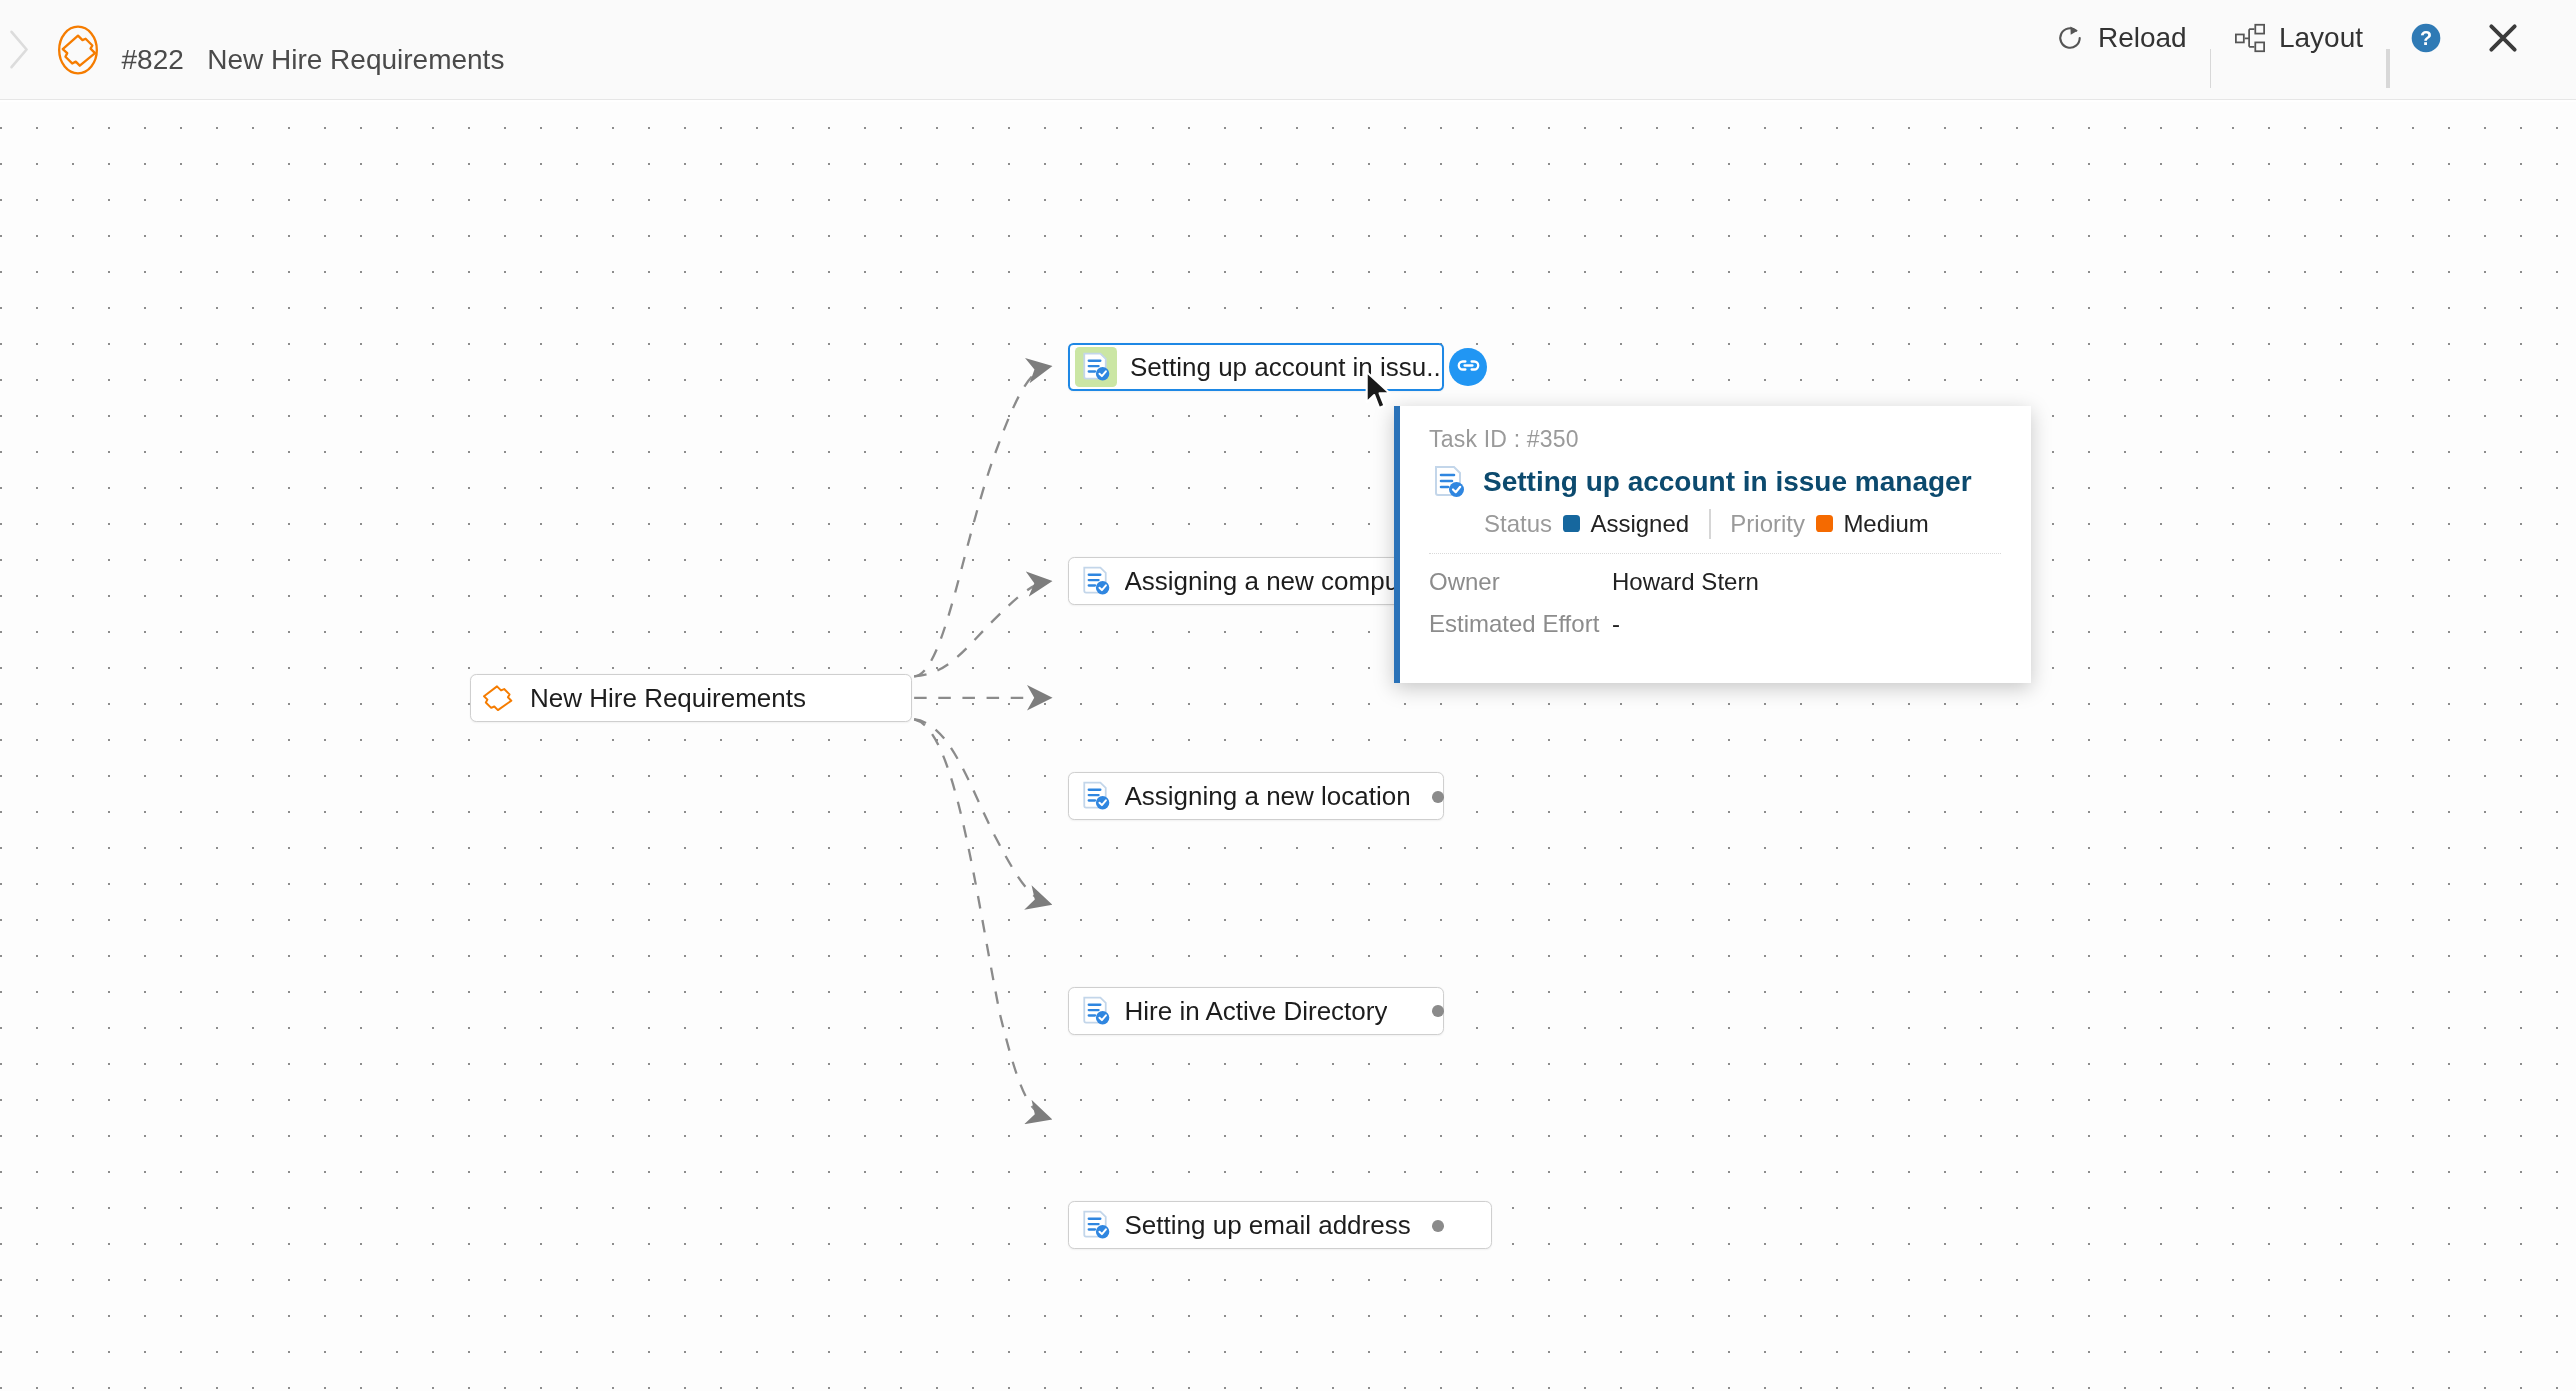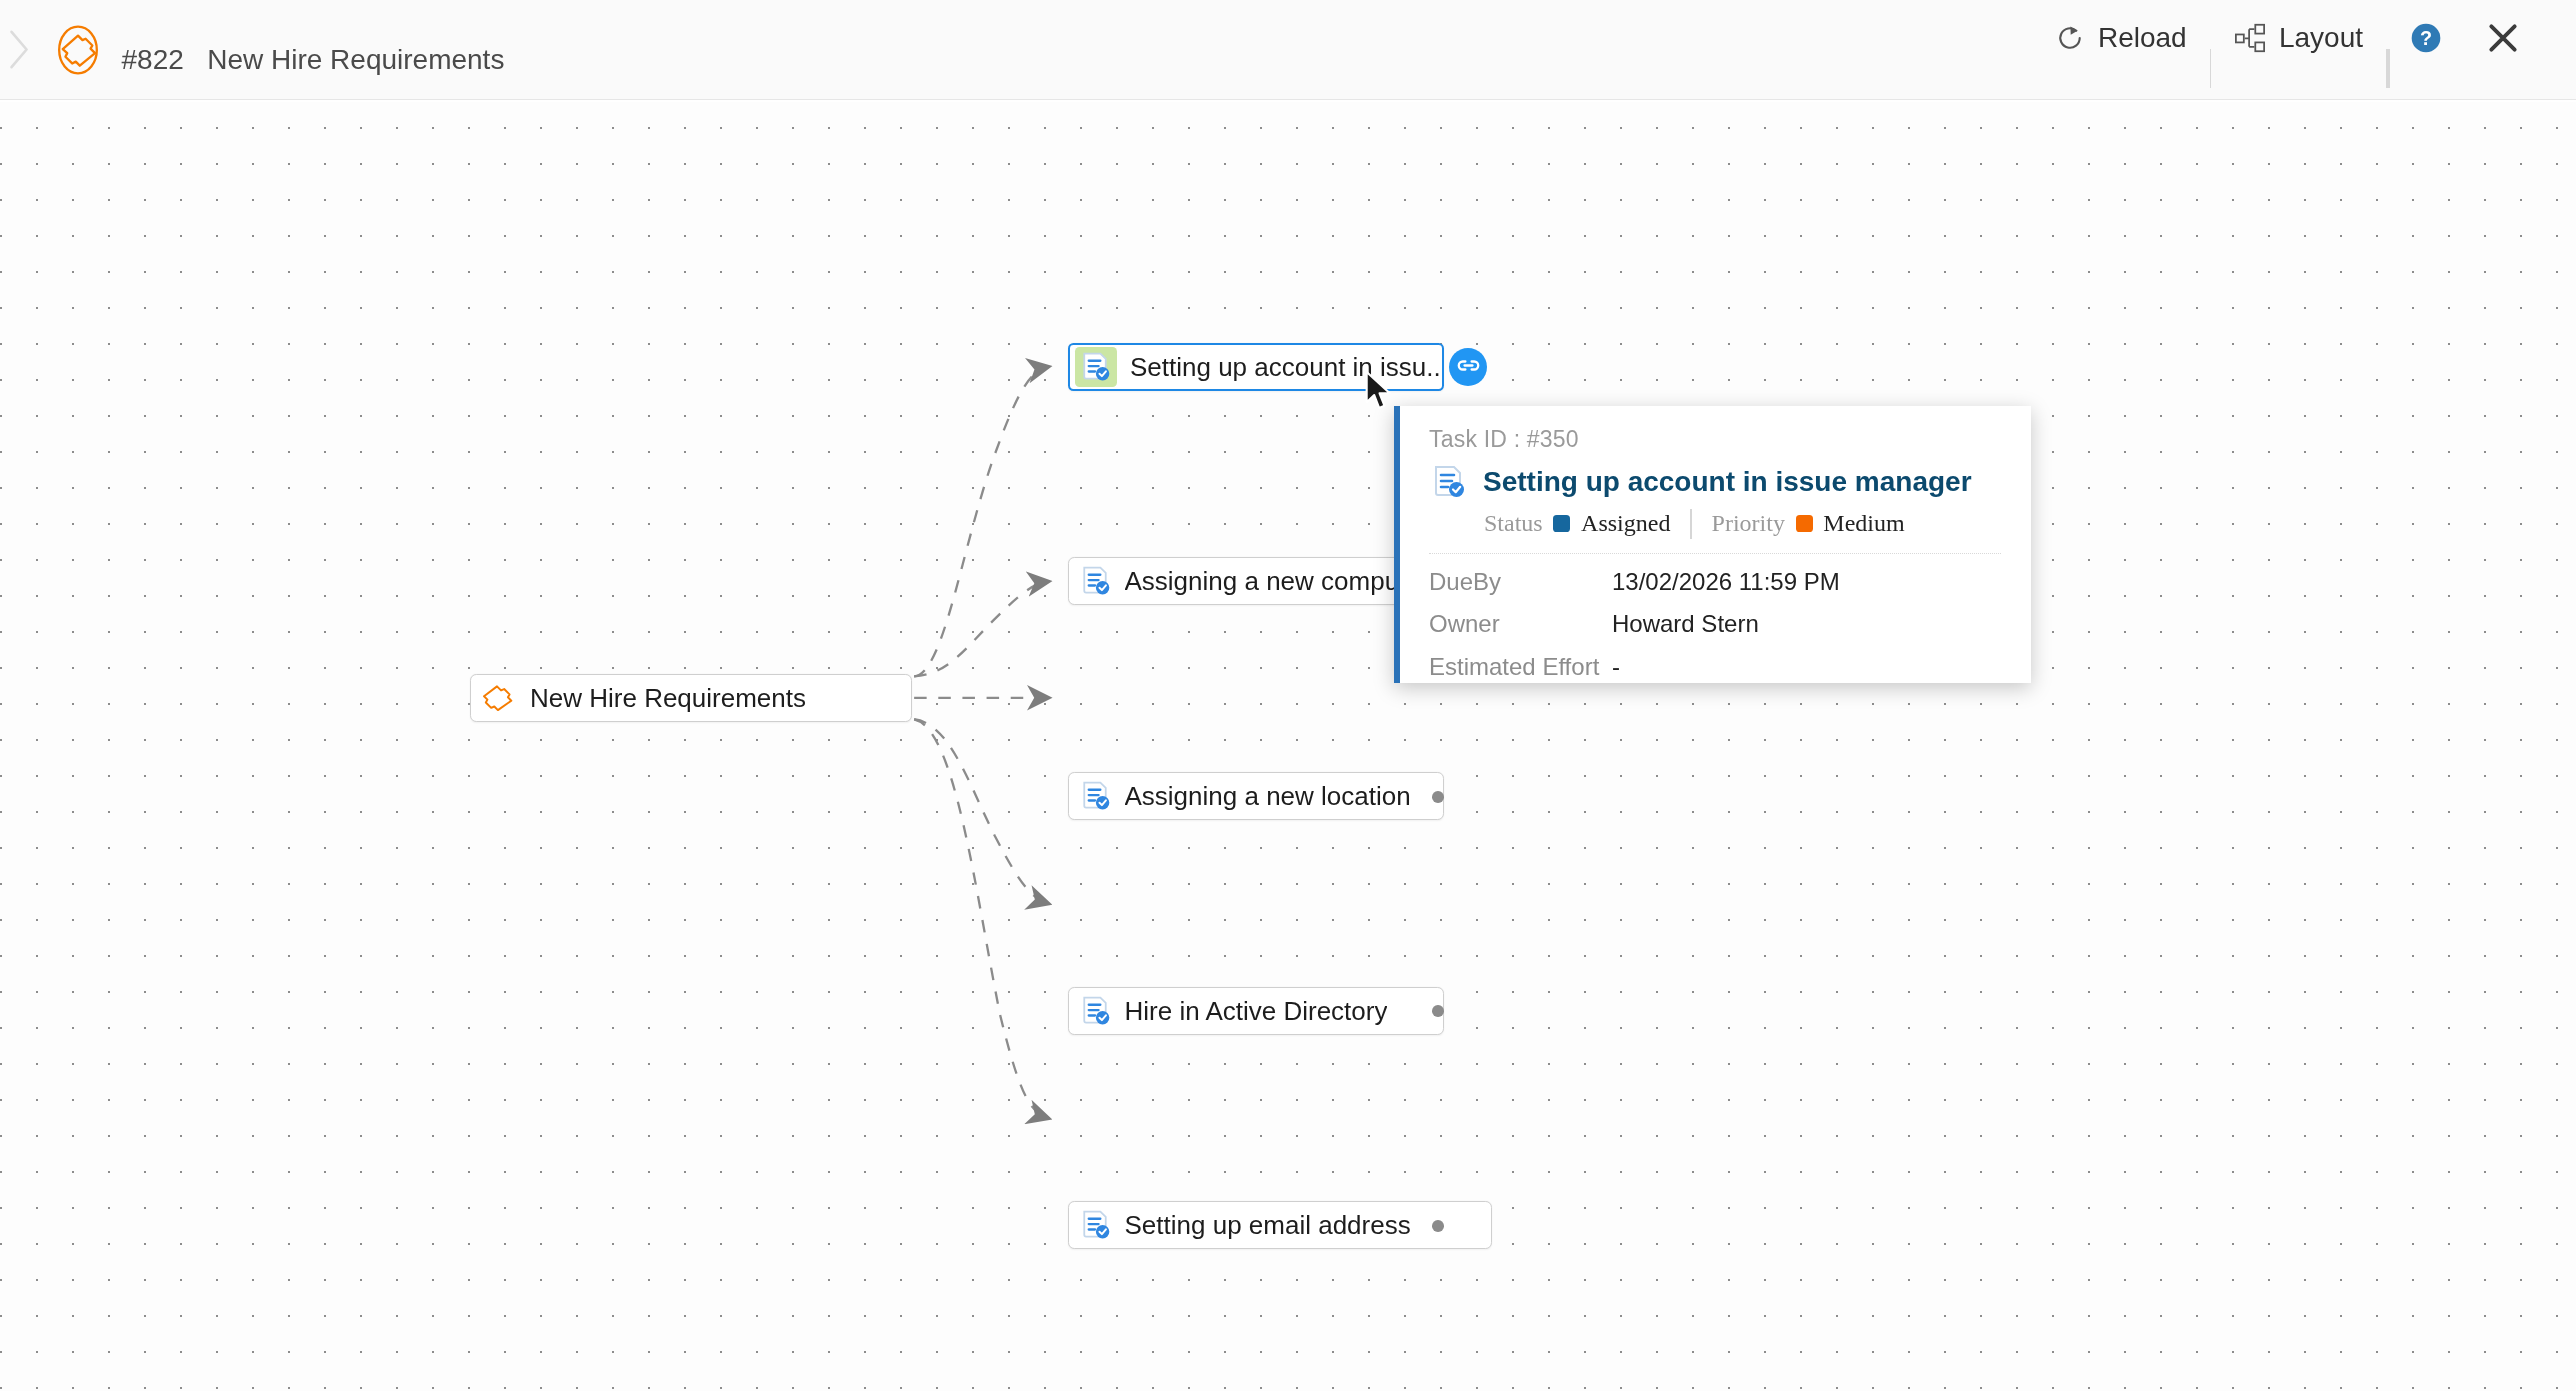--- a/index.html
+++ b/index.html
@@ -133,21 +133,21 @@
     border-radius: 0;
     box-shadow: 0 5.4px 19.7px rgba(0,0,0,.22);
     padding: 19.7px 30px 0 29px;
   }
   #tt-taskid { font-size: 23px; color: #9a9a9a; letter-spacing:0.2px; }
   #tt-headrow { display: flex; align-items: center; gap: 16px; margin-top: 10.7px; }
   #tt-icon { width: 38px; height: 38px; flex:none; display:block; }
   #tt-title { font-size: 28px; font-weight: bold; color: #0c4a6e; white-space: nowrap; }
   #tt-meta {
     display: flex; align-items: center; gap: 10.7px;
-    margin-top: 7.2px; margin-left: 55px; font-family: Liberation Serif, serif;
+    margin-top: 7.2px; margin-left: 55px;
   }
   #tt-meta .mk { font-size: 24px; color: #9a9a9a; }
   #tt-meta .mv { font-size: 24px; color: #222222; }
   .mdot { width: 17px; height: 17px; border-radius: 3.6px; display:inline-block; }
   #tt-vsep { width: 1.8px; height: 30px; background: #d6d6d6; margin: 0 9px; }
   #tt-divider {
     margin-top: 14.3px; height: 0;
     border-top: 1.8px dotted #d9d9d9;
   }
   .tt-row { display: flex; align-items: center; margin-top: 14.3px; }
@@ -349,24 +349,20 @@
       <span class="mv">Assigned</span>
       <span id="tt-vsep"></span>
       <span class="mk">Priority</span>
       <span class="mdot" style="background:#f56a00;"></span>
       <span class="mv">Medium</span>
     </div>
 
     <div id="tt-divider"></div>
 
     <div class="tt-row">
-      <span class="rk">DueBy</span>
-      <span class="rv">13/02/2026 11:59 PM</span>
-    </div>
-    <div class="tt-row">
       <span class="rk">Owner</span>
       <span class="rv">Howard Stern</span>
     </div>
     <div class="tt-row">
       <span class="rk">Estimated Effort</span>
       <span class="rv">-</span>
     </div>
   </div>
 
   <svg id="cursor" viewBox="0 0 36 48">

